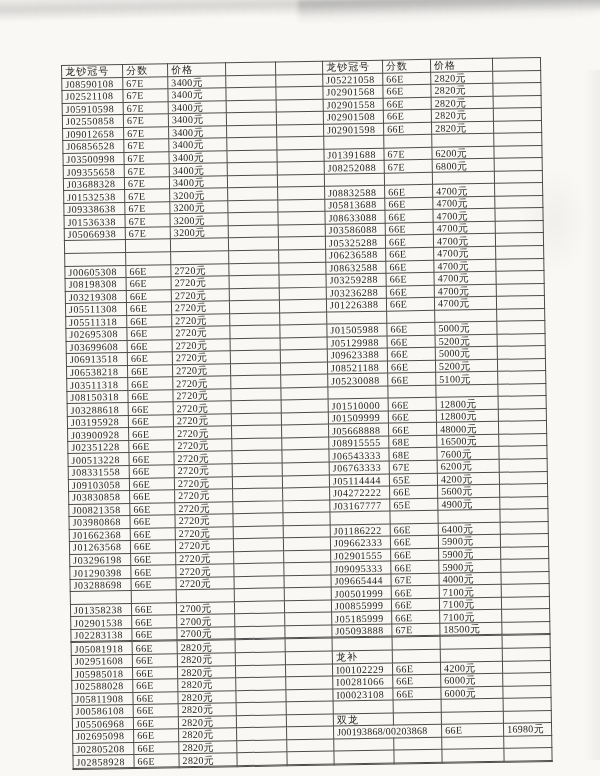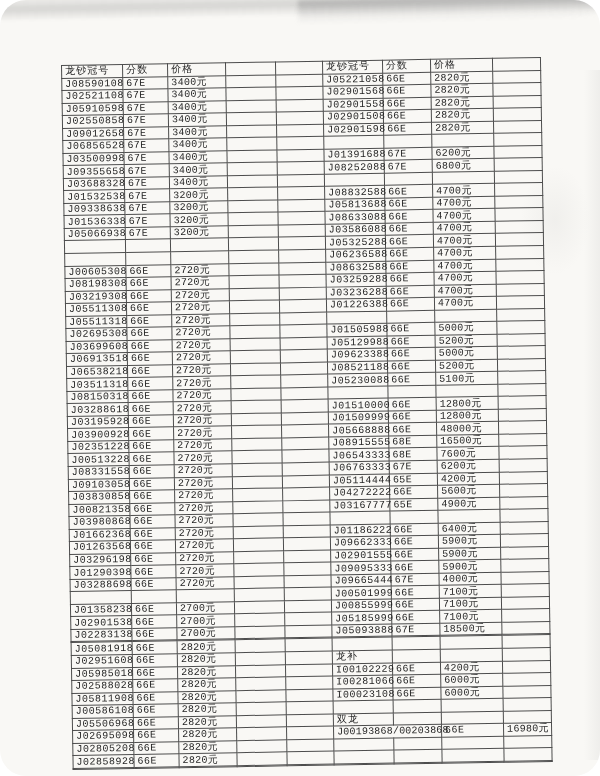--- a/index.html
+++ b/index.html
@@ -2,22 +2,21 @@
 <html style="--paper: #f9f8f5; --ink: #1f1f1f; --grid: #4d4d4d;"><head>
 <meta charset="utf-8">
 <style>
   html, body { margin: 0; padding: 0; }
   .viewport {
     position: relative;
     width: 600px;
     height: 776px;
     overflow: hidden;
     background: var(--paper, #f9f9f7);
-    font-family: Liberation Mono, monospace;
-    border-radius: 26px;
+    font-family: Liberation Serif, serif;
   }
   
   .scan-top {
     position: absolute; top: -4px; left: -10px; width: 640px; height: 28px;
     transform: rotate(-1.1deg); transform-origin: 0 0;
     background: linear-gradient(to bottom, rgba(190,190,190,0.05),
                 rgba(125,125,125,0.28) 50%, rgba(250,250,250,0) 92%);
     filter: blur(1px);
   }
   .scan-top-right {

